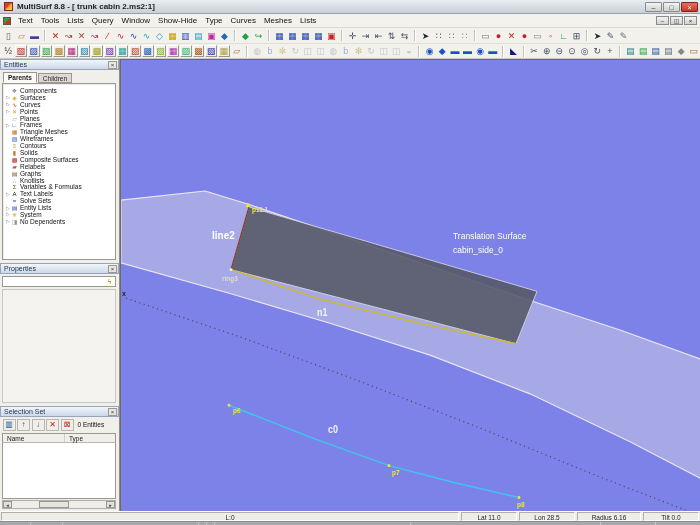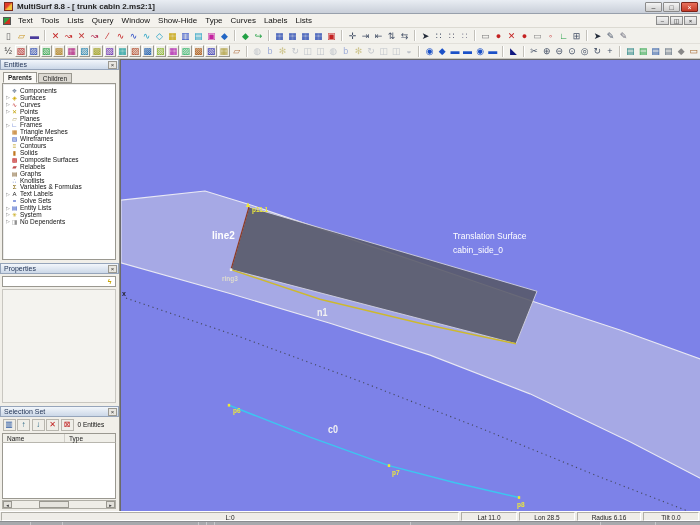--- a/index.html
+++ b/index.html
@@ -118,21 +118,21 @@
     <div id="mdi-icon"></div>
     <div id="menu-items" style="display: flex;">
         <div class="menu-item">Text</div>
         <div class="menu-item">Tools</div>
         <div class="menu-item">Lists</div>
         <div class="menu-item">Query</div>
         <div class="menu-item">Window</div>
         <div class="menu-item">Show-Hide</div>
         <div class="menu-item">Type</div>
         <div class="menu-item">Curves</div>
-        <div class="menu-item">Labels</div>
+        <div class="menu-item">Meshes</div>
         <div class="menu-item">Lists</div>
       </div>
     <div id="mdi-btns">
       <div class="mbtn">–</div>
       <div class="mbtn">◫</div>
       <div class="mbtn">×</div>
     </div>
   </div>
 
   <div id="toolbar1" class="toolbar">

